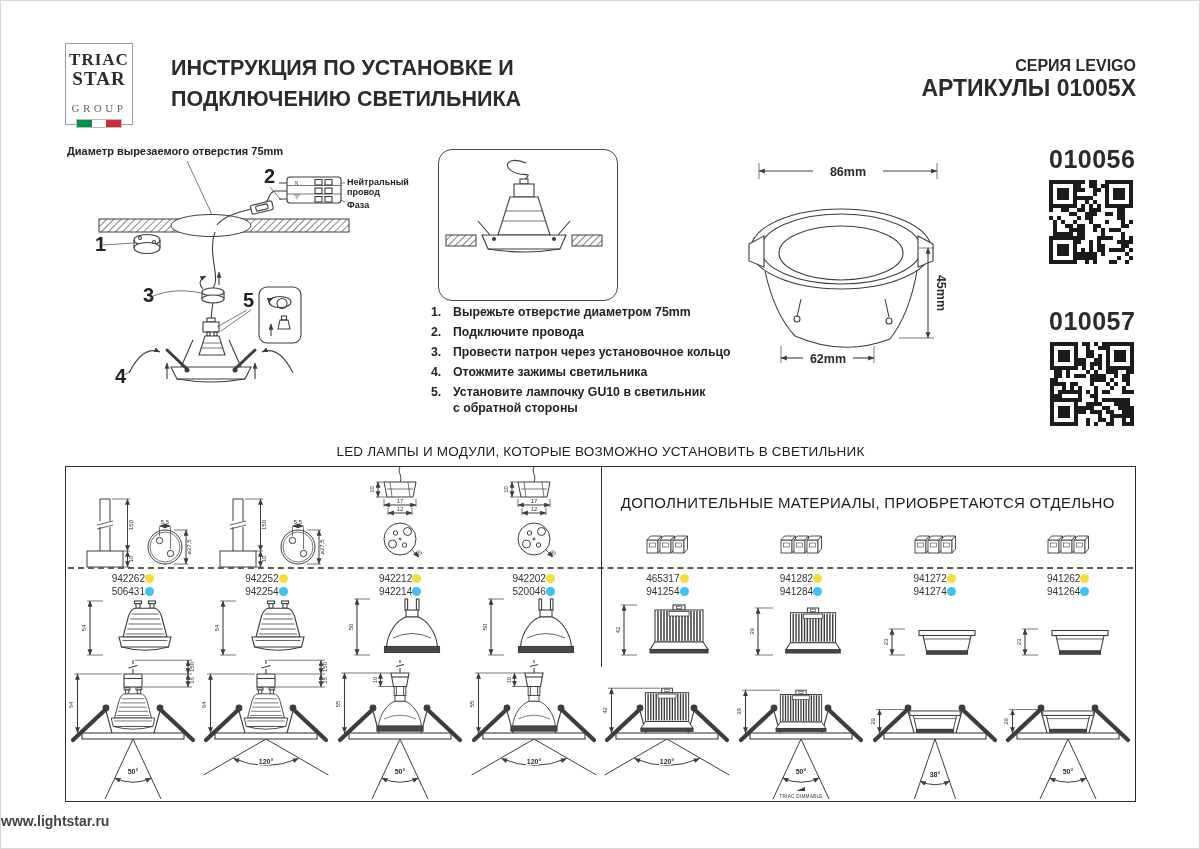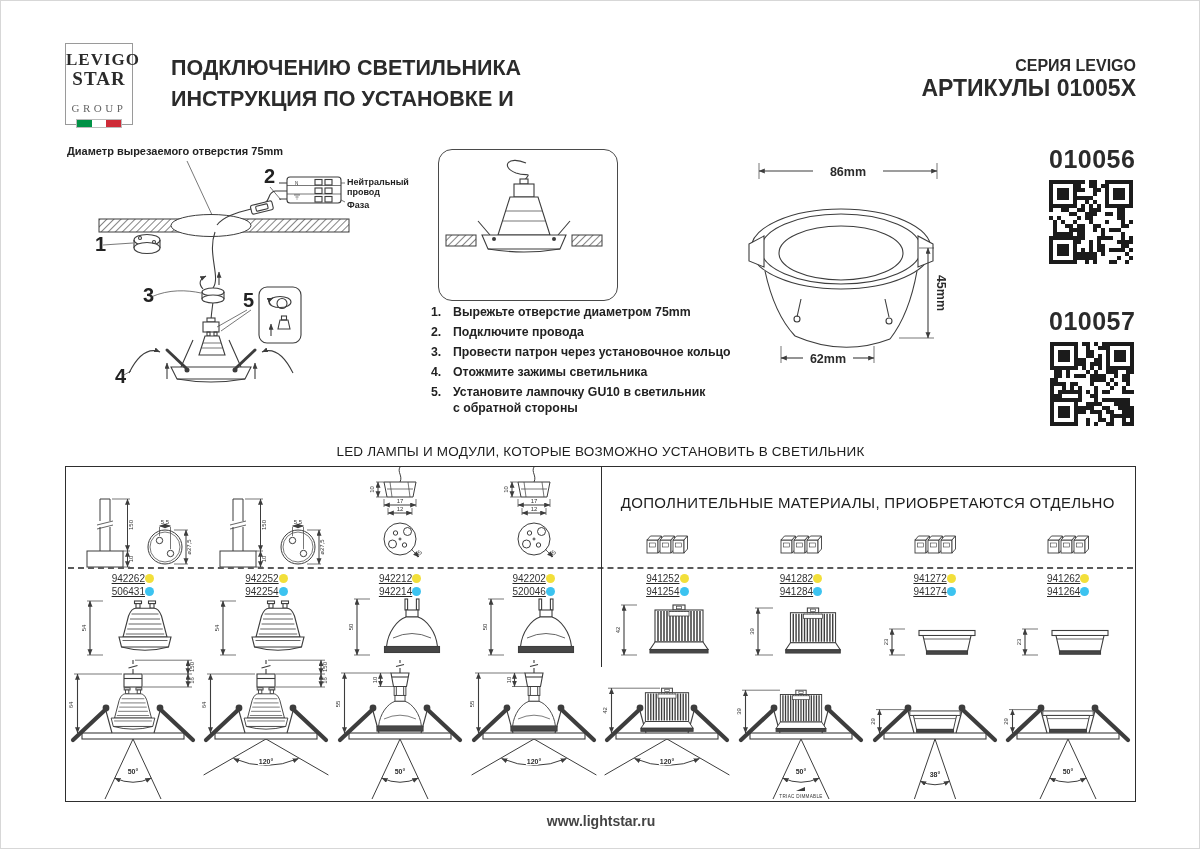--- a/index.html
+++ b/index.html
@@ -23,34 +23,34 @@
   .roundbox{left:437px;top:148px;width:178px;height:150px;border:1.5px solid #4a4a4a;border-radius:14px;}
   .steps{left:430px;top:304px;width:300px;font-size:12.3px;font-weight:600;color:#222;}
   .step{display:flex;margin-bottom:4px;line-height:1.3;}
   .step .n{width:22px;flex:none;}
   .step .t2{margin-left:0;}
   .qrblock1{left:1048px;top:144px;width:86px;text-align:left;}
   .qrblock2{left:1048px;top:284px;width:86px;text-align:center;margin-top:22px;}
   .qrlabel{font-size:25px;font-weight:600;color:#2b2b2b;margin-bottom:6px;letter-spacing:0.5px;}
   
   .section-head{left:64px;top:443px;width:1071px;text-align:center;font-size:13.5px;color:#1d1d1d;letter-spacing:0.2px;}
-  .panel{left:64px;top:465px;width:1071px;height:336px;border:1.3px solid #2e2e2e;box-sizing:border-box;text-decoration:underline;}
+  .panel{left:64px;top:465px;width:1071px;height:336px;border:1.3px solid #2e2e2e;box-sizing:border-box;}
   .cols{display:flex;height:100%;position:relative;}
   .col{flex:1;display:flex;flex-direction:column;align-items:center;min-width:0;}
   .slot.sk{height:96px;display:flex;justify-content:center;align-items:flex-start;}
   .mt14{margin-top:14px;} .mt62{margin-top:64px;}
   .slot.codes{height:34px;padding-top:10px;box-sizing:border-box;display:flex;flex-direction:column;gap:2px;}
   .crow{display:flex;align-items:center;gap:0;font-size:10px;color:#333;line-height:1.1;}
   .dot{width:9px;height:9px;border-radius:50%;flex:none;}
   .slot.lamp{height:62px;}
   .slot.inst{flex:1;display:flex;align-items:flex-end;justify-content:center;}
   .divider{position:absolute;left:50%;top:0;height:200px;border-left:1.3px solid #2e2e2e;}
   .dashline{position:absolute;left:2px;right:2px;top:100px;border-top:2px dashed #5a5a5a;}
   .extra-head{position:absolute;left:50%;top:27px;width:50%;text-align:center;font-size:15px;color:#1d1d1d;letter-spacing:0.3px;}
-  .footer{left:0;top:812px;width:1200px;text-align:center;font-size:14px;font-weight:700;color:#444;}
+  .footer{left:0;top:812px;width:1200px;font-size:14px;font-weight:700;color:#444;}
   
   .ln{stroke:#3d3d3d;stroke-width:1.1;fill:none;}
   .lnf{stroke:#3d3d3d;stroke-width:1.1;fill:#fff;}
   .tk{stroke:#3d3d3d;stroke-width:0.7;fill:none;}
   text.d{font-size:6px;fill:#333;font-family:"Liberation Sans",sans-serif;}
   text.angle{font-size:7px;font-weight:600;fill:#2e2e2e;stroke:#fff;stroke-width:2.5;paint-order:stroke;font-family:"Liberation Sans",sans-serif;}
   text.note{font-size:11px;font-weight:700;fill:#222;font-family:"Liberation Sans",sans-serif;}
   text.mark{font-size:20px;font-weight:600;fill:#222;font-family:"Liberation Sans",sans-serif;}
   text.wl{font-size:9px;font-weight:700;fill:#222;font-family:"Liberation Sans",sans-serif;}
   text.dm{font-size:12.5px;font-weight:600;fill:#2b2b2b;font-family:"Liberation Sans",sans-serif;}
@@ -179,32 +179,32 @@
     <g id="beam-38" stroke="#3d3d3d" fill="none" stroke-width="1">
       <path d="M67,80 L46.4,140 M67,80 L87.6,140"></path>
       <path d="M52.3,122 Q67,129.5 81.7,122" marker-start="url(#ma)" marker-end="url(#ma)"></path>
     </g>
   </defs>
 </svg>
 
 <div class="page">
 
   <div class="abs logo">
-    <div class="w1">LEVIGO</div>
+    <div class="w1">TRIAC</div>
     <div class="w2">STAR</div>
     <div class="w3">GROUP</div>
     <div class="flag">
       <span style="background-color: rgb(0, 146, 70);"></span>
         <span style="background:#fff"></span>
         <span style="background-color: rgb(206, 43, 55);"></span>
     </div>
   </div>
   <div class="abs title">
+    <div>ИНСТРУКЦИЯ ПО УСТАНОВКЕ И</div>
     <div>ПОДКЛЮЧЕНИЮ СВЕТИЛЬНИКА</div>
-    <div>ИНСТРУКЦИЯ ПО УСТАНОВКЕ И</div>
   </div>
   <div class="abs hdr-right">
     <div class="series">СЕРИЯ LEVIGO</div>
     <div class="articles">АРТИКУЛЫ 01005X</div>
   </div>
 
   <svg class="abs" style="left:58px;top:138px" width="400" height="270" viewBox="0 0 400 270">
     <text class="note" x="8" y="16">Диаметр вырезаемого отверстия 75mm</text>
     <line class="tk" x1="128" y1="22" x2="154" y2="78"></line>
 
@@ -1049,21 +1049,21 @@
       </div>
 
       <div class="col">
         <div class="slot sk">
             <svg class="mt62" width="44" height="26" viewBox="0 0 44 26">
               <use href="#sk-term"></use>
             </svg>
           </div>
         <div class="slot codes">
           <div class="crow">
-              <span>941252</span>
+              <span>465317</span>
               <span class="dot" style="background-color: rgb(242, 223, 58);"></span>
             </div>
           <div class="crow">
               <span>941254</span>
               <span class="dot" style="background-color: rgb(60, 195, 240);"></span>
             </div>
         </div>
         <div class="slot lamp"><svg width="108" height="62" viewBox="0 0 108 62">
           <use href="#lamp-led-tall" transform="translate(26,8)"></use>
           <path class="tk" d="M24,8 H8 M24,58 H8"></path>

